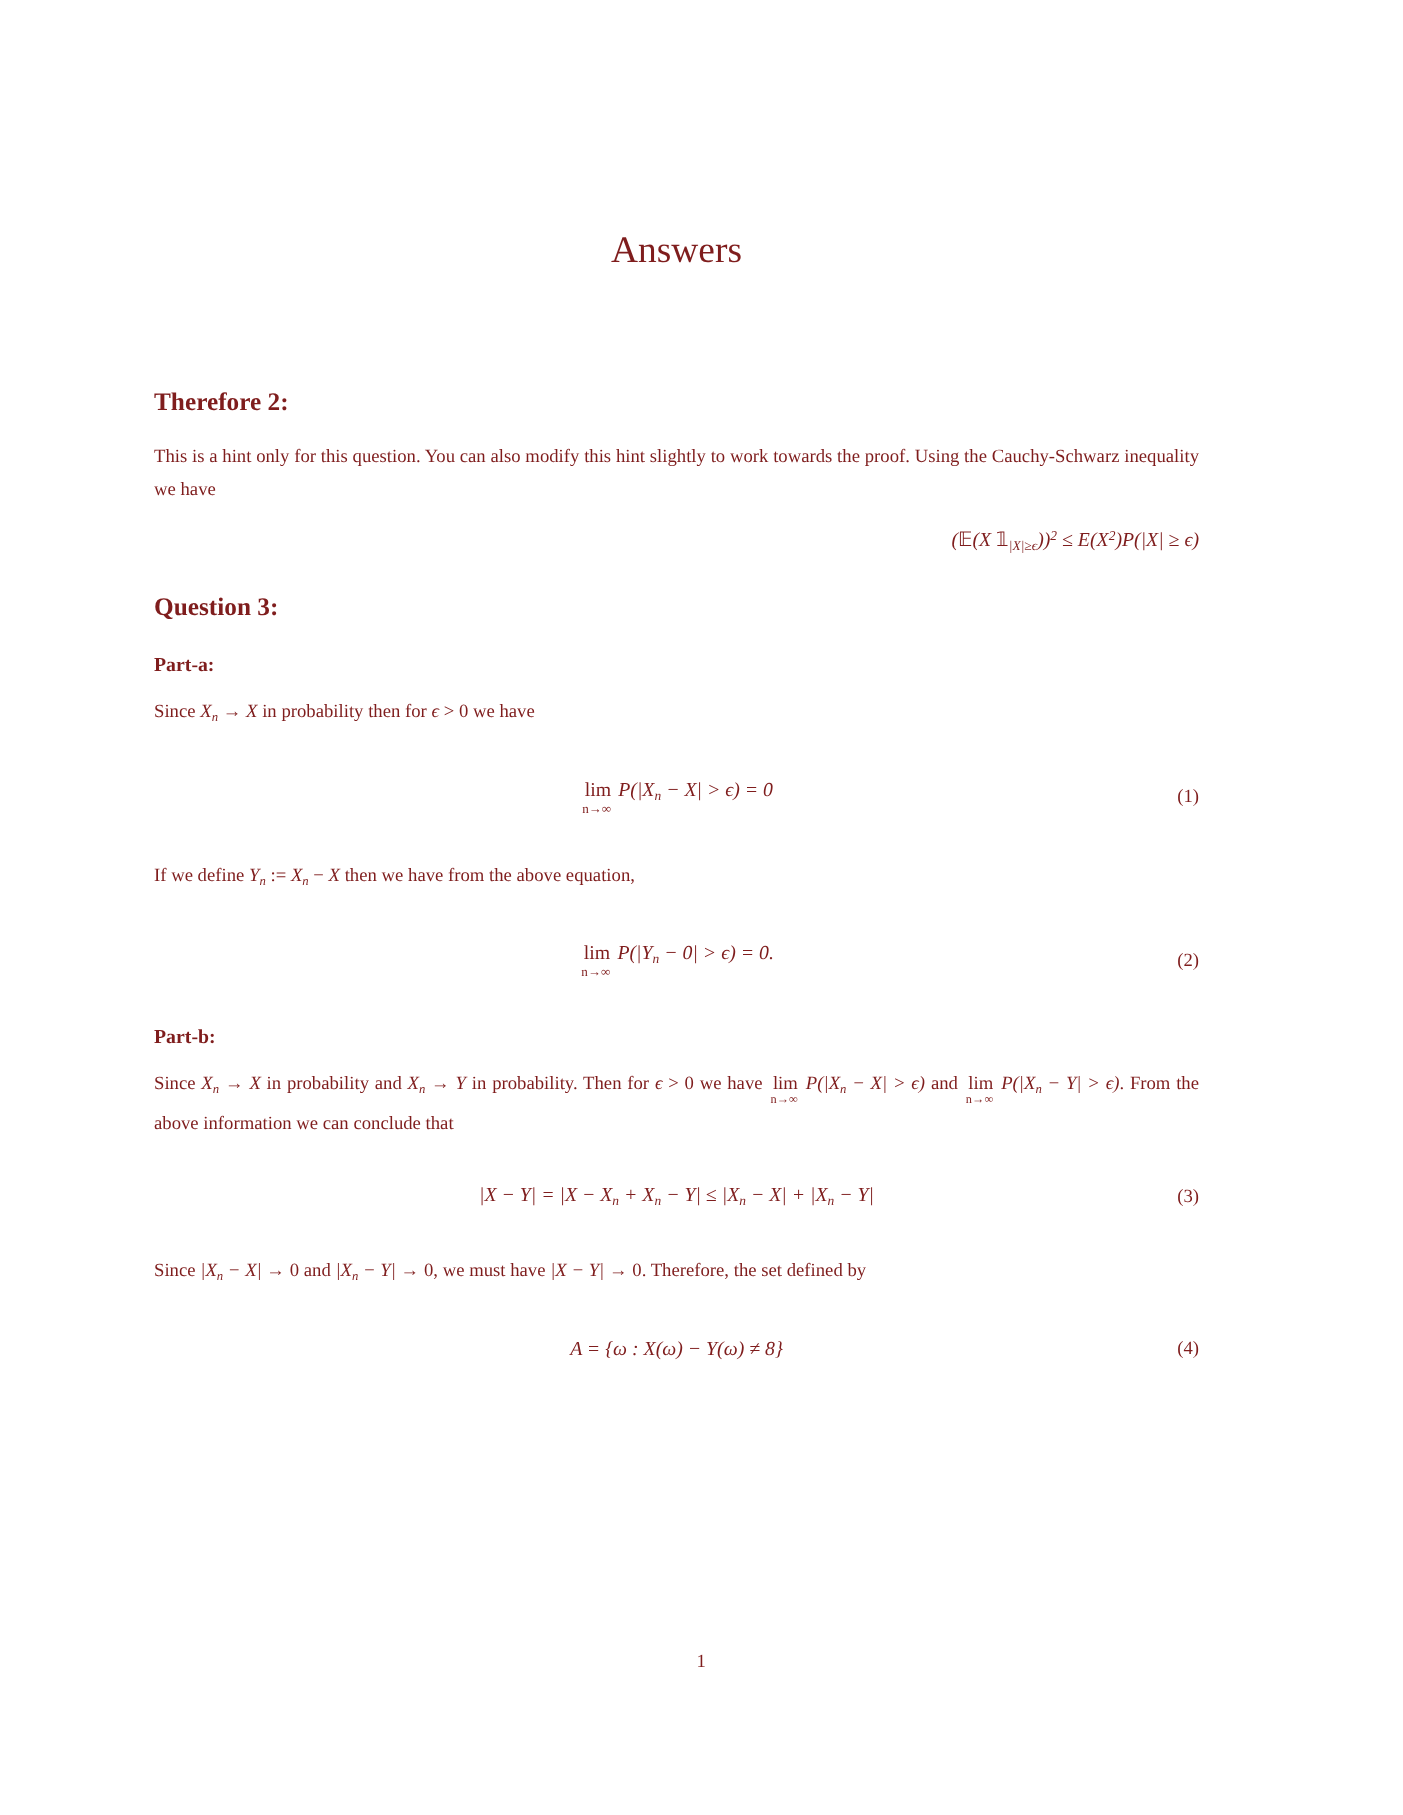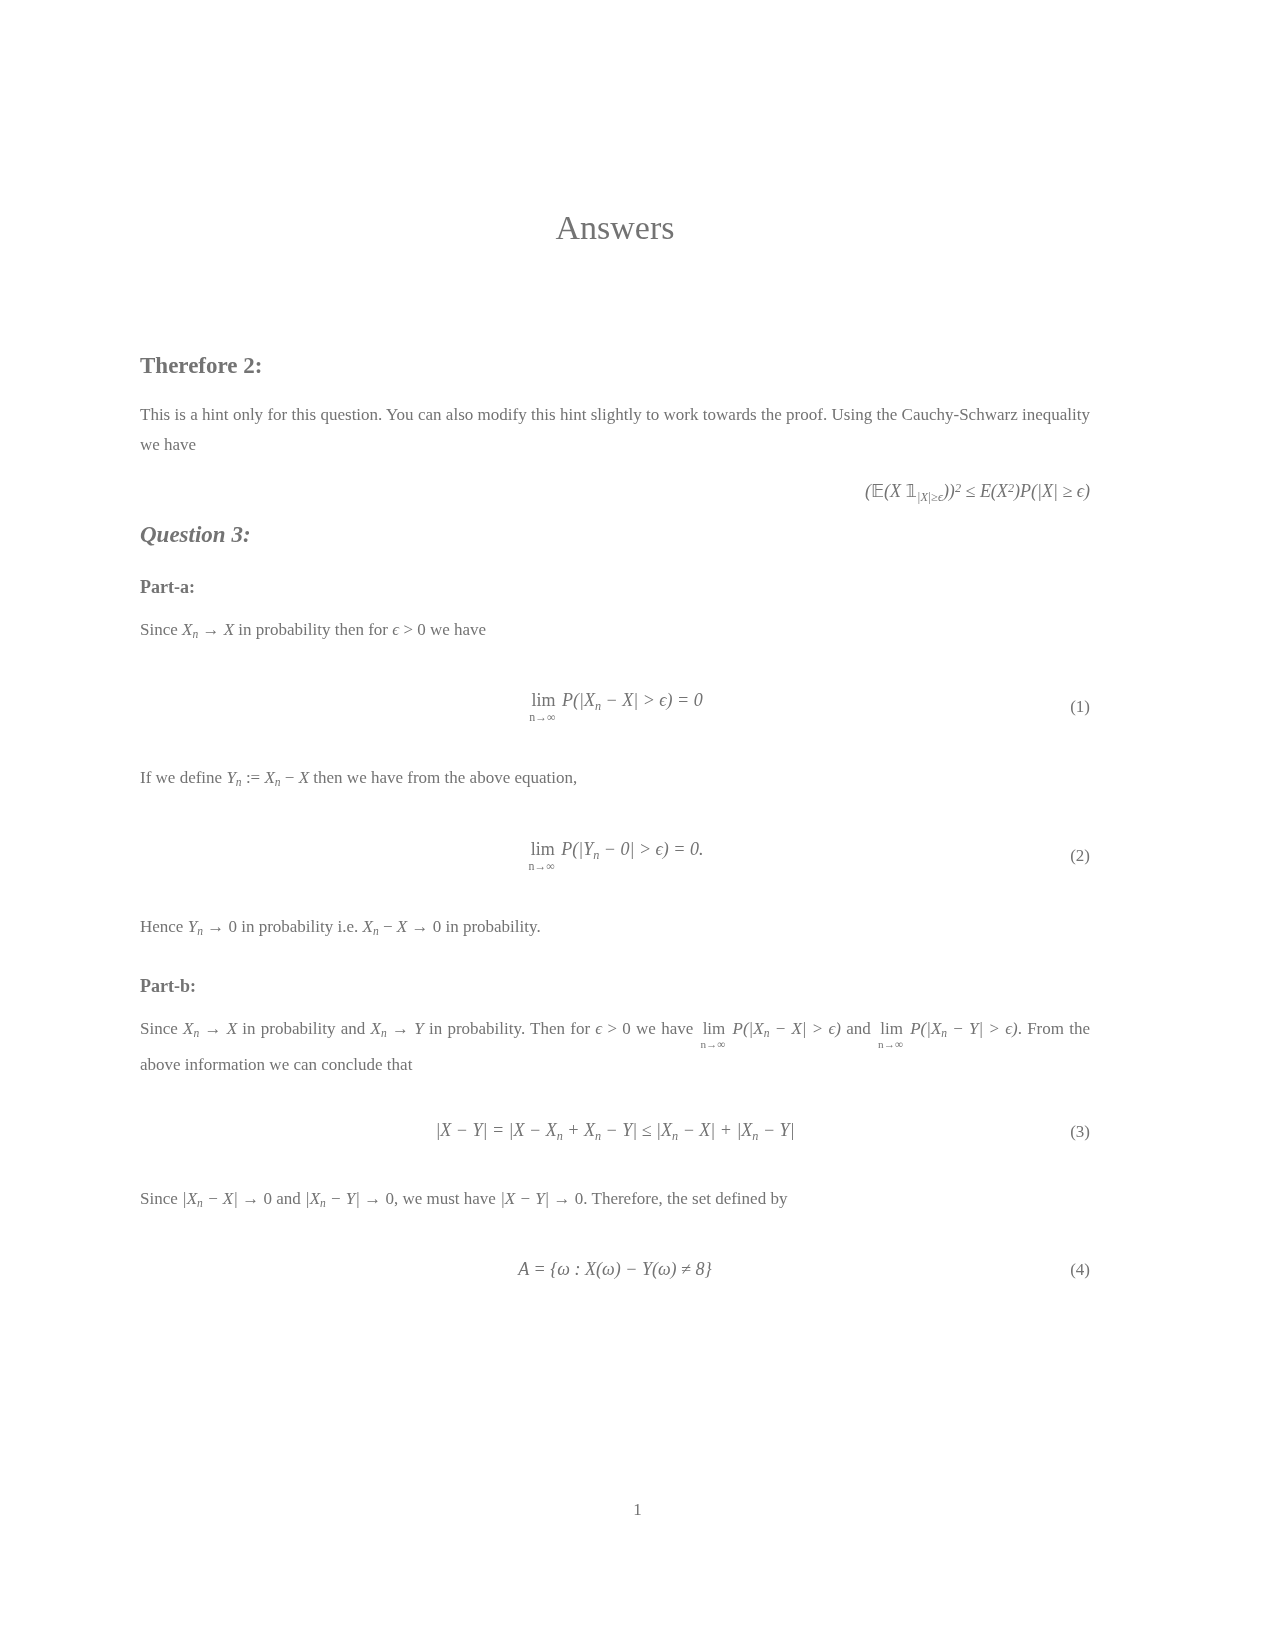--- a/index.html
+++ b/index.html
@@ -2,42 +2,42 @@
 <html><head>
 <meta charset="utf-8">
 <style>
   html, body { margin: 0; padding: 0; background: #ffffff; }
   .page {
     position: relative;
     width: 1275px;
     height: 1650px;
     margin: 0 auto;
     background: #ffffff;
-    color: #737373;
+    color: #7f1d1d;
     box-sizing: border-box;
     padding: 0 185px 0 140px;
     overflow: hidden;
     font-family: "Liberation Serif", "DejaVu Serif", serif;
     font-size: 17px;
   }
   .doc-title {
     margin: 208px 0 0 0;
     text-align: center;
     font-size: 34px;
     font-weight: normal;
     line-height: 40px;
   }
   .q-heading {
     font-size: 23px;
     font-weight: bold;
     line-height: 28px;
     margin: 0;
   }
   #q2-heading { margin-top: 104px; }
-  #q3-heading { margin-top: 16px; font-style: italic; }
+  #q3-heading { margin-top: 34px; }
   .part-heading {
     font-size: 18px;
     font-weight: bold;
     line-height: 24px;
     margin: 26px 0 0 0;
   }
   p.body {
     margin: 20px 0 0 0;
     text-align: justify;
     line-height: 30px;
@@ -121,21 +121,20 @@
     <p class="body after-eq">If we define <span class="mi">Y<sub>n</sub></span> := <span class="mi">X<sub>n</sub></span> − <span class="mi">X</span> then we have from the above equation,</p>
 
     <div class="eqrow">
       <span class="math"><span class="lim">
             <span class="lt">lim</span>
             <span class="lb">n→∞</span>
           </span> P(|Y<sub>n</sub> − 0| &gt; ϵ) = 0.</span>
       <span class="eqnum">(2)</span>
     </div>
 
-    <p class="body after-eq">Hence <span class="mi">Y<sub>n</sub></span> → 0 in probability i.e. <span class="mi">X<sub>n</sub></span> − <span class="mi">X</span> → 0 in probability.</p>
 
     <h3 class="part-heading">Part-b:</h3>
     <p class="body tight">Since <span class="mi">X<sub>n</sub></span> → <span class="mi">X</span> in probability and <span class="mi">X<sub>n</sub></span> → <span class="mi">Y</span> in probability. Then for <span class="mi">ϵ</span> &gt; 0 we have <span class="lim">
           <span class="lt">lim</span>
           <span class="lb">n→∞</span>
         </span> <span class="mi">P(|X<sub>n</sub> − X| &gt; ϵ)</span> and <span class="lim">
           <span class="lt">lim</span>
           <span class="lb">n→∞</span>
         </span> <span class="mi">P(|X<sub>n</sub> − Y| &gt; ϵ)</span>. From the above information we can conclude that</p>
 

